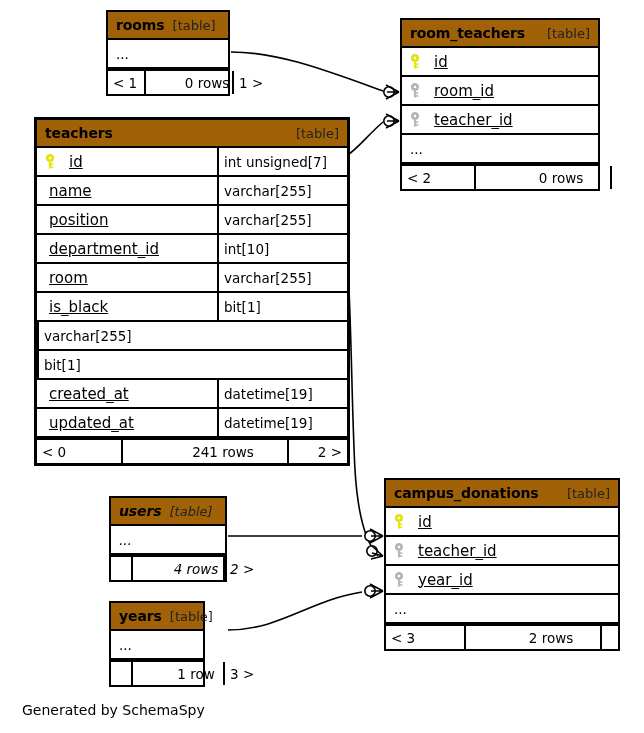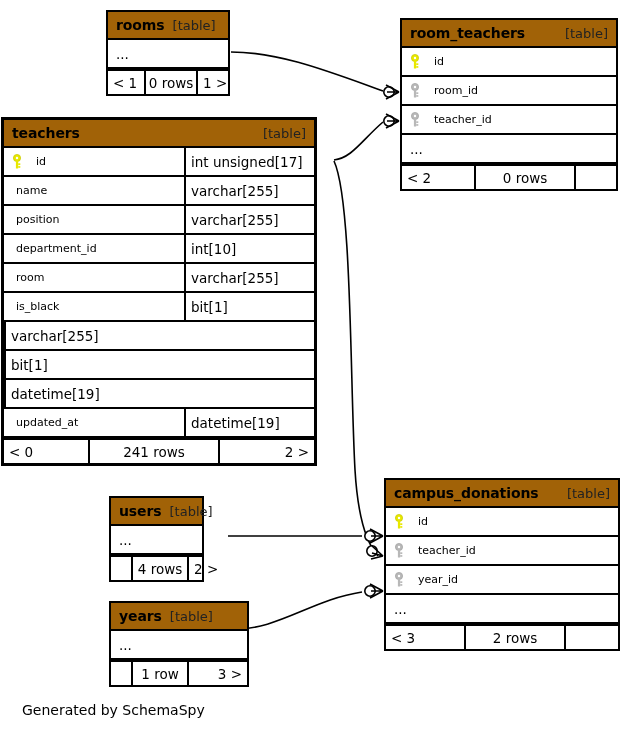--- a/index.html
+++ b/index.html
@@ -94,24 +94,25 @@
   .row:last-child { border-bottom: none; }
 
   .keycell {
     width: 26px;
     flex: 0 0 26px;
     display: flex;
     align-items: center;
     justify-content: center;
   }
   .colname {
-    font-size: 11px;
+    font-size: 15px;
     padding-left: 6px;
     flex: 1 1 auto;
     overflow: hidden;
+    text-decoration: underline;
   }
   .coltype {
     font-size: 13.5px;
     padding-left: 5px;
     box-sizing: border-box;
     border-left: 2px solid #000000;
     align-self: stretch;
     display: flex;
     align-items: center;
   }
@@ -132,43 +133,43 @@
   }
   .tfoot .fcell {
     box-sizing: border-box;
     display: flex;
     align-items: center;
     border-right: 2px solid #000000;
     padding: 0 5px;
   }
   .tfoot .fcell:last-child { border-right: none; }
   .tfoot .fleft   { justify-content: flex-start; }
-  .tfoot .fmid    { justify-content: center; }
+  .tfoot .fmid    { justify-content: center; margin-left: 36px; }
   .tfoot .fright  { justify-content: flex-end; }
 
   
   .keyicon { display: block; }
 
   
   #credit {
     position: absolute;
     left: 22px;
     top: 702px;
     font-size: 14px;
     z-index: 2;
     white-space: nowrap;
   }
 
   
   #tbl-rooms            { left: 106px; top: 10px;  width: 124px; }
-  #tbl-room_teachers    { left: 400px; top: 18px;  width: 218px; }
-  #tbl-teachers         { left: 1px;  top: 117px; width: 316px; }
+  #tbl-room_teachers    { left: 400px; top: 18px;  width: 200px; }
+  #tbl-teachers         { left: 34px;  top: 117px; width: 316px; }
   #tbl-campus_donations { left: 384px; top: 478px; width: 236px; }
-  #tbl-users            { left: 109px; top: 496px; width: 95px; }
-  #tbl-years            { left: 109px; top: 601px; width: 140px; }
+  #tbl-users            { left: 109px; top: 496px; width: 118px; font-style: italic; }
+  #tbl-years            { left: 109px; top: 601px; width: 96px; }
 
   #tbl-rooms .tfoot .fcell:nth-child(1) { width: 38px; flex:0 0 38px; }
   #tbl-rooms .tfoot .fcell:nth-child(2) { width: 52px; flex:0 0 52px; }
   #tbl-rooms .tfoot .fcell:nth-child(3) { flex:1 1 auto; }
 
   #tbl-room_teachers .tfoot .fcell:nth-child(1) { width: 74px; flex:0 0 74px; }
   #tbl-room_teachers .tfoot .fcell:nth-child(2) { width: 100px; flex:0 0 100px; }
   #tbl-room_teachers .tfoot .fcell:nth-child(3) { flex:1 1 auto; }
 
   #tbl-teachers .coltype { width: 130px; flex:0 0 130px; }
@@ -306,21 +307,21 @@
       <span class="keycell">
         <svg class="keyicon" width="12" height="16" viewBox="0 0 12 16">
           <circle cx="6" cy="4" r="3.6" fill="#e8e800" stroke="#c9c900" stroke-width="0.7"></circle>
           <circle cx="6" cy="4" r="1.2" fill="#ffffff"></circle>
           <rect x="4.9" y="6.5" width="2.3" height="8" fill="#e8e800"></rect>
           <rect x="7.2" y="9.3" width="2.1" height="1.7" fill="#e8e800"></rect>
           <rect x="7.2" y="12.1" width="2.1" height="1.7" fill="#e8e800"></rect>
         </svg>
       </span>
       <span class="colname">id</span>
-      <span class="coltype">int unsigned[17]</span>
+      <span class="coltype">int unsigned[7]</span>
     </div>
 
     <div class="row plain">
       <span class="colname">name</span>
       <span class="coltype">varchar[255]</span>
     </div>
     <div class="row plain">
       <span class="colname">position</span>
       <span class="coltype">varchar[255]</span>
     </div>
@@ -336,20 +337,21 @@
       <span class="colname">is_black</span>
       <span class="coltype">bit[1]</span>
     </div>
     <div class="row plain">
       <span class="coltype">varchar[255]</span>
     </div>
     <div class="row plain">
       <span class="coltype">bit[1]</span>
     </div>
     <div class="row plain">
+      <span class="colname">created_at</span>
       <span class="coltype">datetime[19]</span>
     </div>
     <div class="row plain">
       <span class="colname">updated_at</span>
       <span class="coltype">datetime[19]</span>
     </div>
 
     <div class="tfoot">
       <span class="fcell fleft">&lt; 0</span>
       <span class="fcell fmid">241 rows</span>

